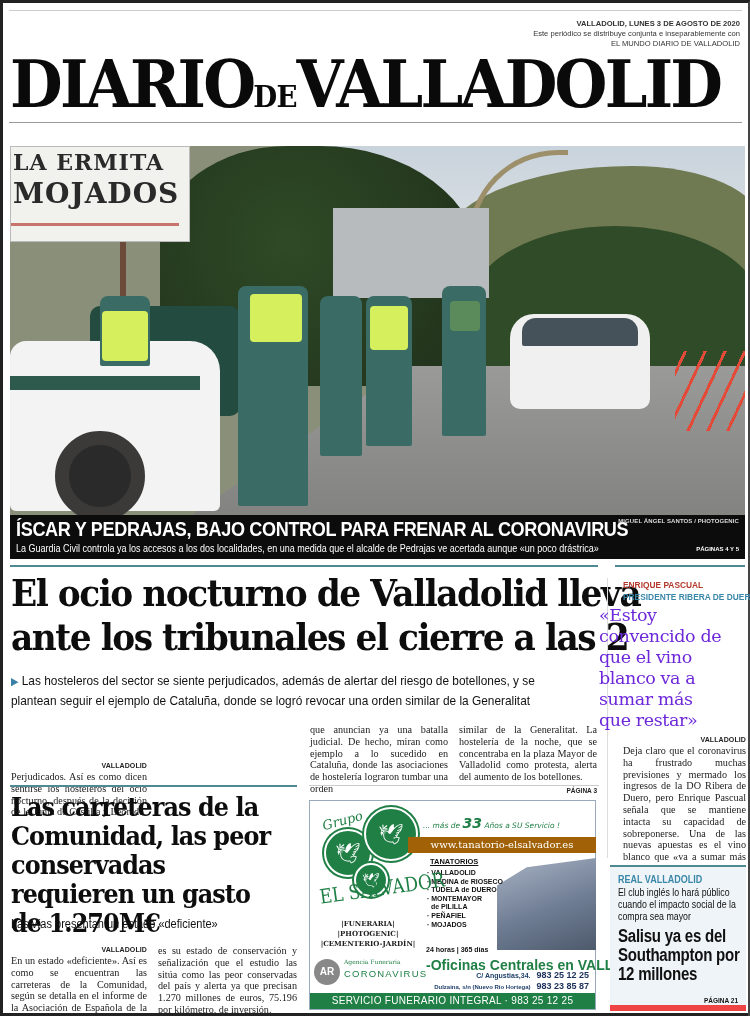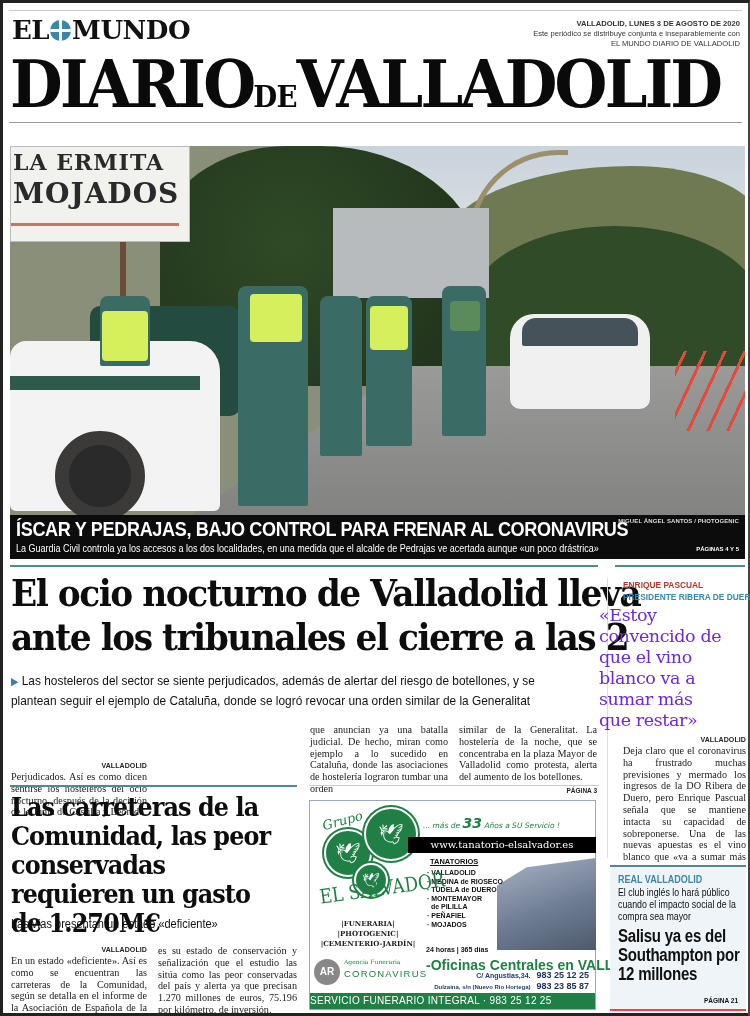--- a/index.html
+++ b/index.html
@@ -64,65 +64,60 @@
   .roads-head { position: absolute; left: 8px; top: 790px; width: 300px; font-family: "DejaVu Serif", serif; font-weight: bold; font-size: 26px; line-height: 29px; letter-spacing: -1px; color: #0d0d0d; transform: scaleX(0.92); transform-origin: left top; }
   .roads-deck { position: absolute; left: 8px; top: 914px; font-family: "Liberation Sans", sans-serif; font-size: 12.5px; transform: scaleX(0.88); transform-origin: left top; white-space: nowrap; }
 
   
   .ad { position: absolute; left: 306px; top: 797px; width: 287px; height: 210px; background: #fff; border: 1px solid #9ab; }
   .ad-circle { position: absolute; border-radius: 50%; background: #1f7f45; border: 2px solid #fff; box-shadow: 0 0 0 2px #1f7f45; }
   .ad-circle .bird { position: absolute; inset: 0; display: flex; align-items: center; justify-content: center; color: #fff; font-size: 20px; }
   .ad-grupo { position: absolute; left: 12px; top: 12px; font-family: "DejaVu Serif", serif; font-style: italic; font-size: 13px; color: #1f7f45; transform: rotate(-15deg); }
   .ad-tagline { position: absolute; left: 113px; top: 14px; font-family: "DejaVu Sans", sans-serif; font-style: italic; font-size: 7.5px; color: #1f7f45; white-space: nowrap; }
   .ad-tagline .big { font-size: 14px; font-weight: bold; }
-  .ad-web { position: absolute; left: 98px; top: 36px; width: 188px; height: 16px; background: #000000; color: #fff; font-family: "DejaVu Serif", serif; font-size: 10px; line-height: 16px; text-align: center; }
+  .ad-web { position: absolute; left: 98px; top: 36px; width: 188px; height: 16px; background: #a16207; color: #fff; font-family: "DejaVu Serif", serif; font-size: 10px; line-height: 16px; text-align: center; }
   .ad-tan-title { position: absolute; left: 120px; top: 56px; font-family: "Liberation Sans", sans-serif; font-weight: bold; font-size: 7.5px; text-decoration: underline; }
   .ad-list { position: absolute; left: 117px; top: 68px; font-family: "Liberation Sans", sans-serif; font-weight: bold; font-size: 7px; line-height: 8.6px; list-style: none; }
   .ad-building { position: absolute; left: 187px; top: 57px; width: 99px; height: 92px; background: linear-gradient(160deg, #a9b3c4 0%, #6f7d94 55%, #4d5a6c 100%); clip-path: polygon(30% 10%, 100% 0, 100% 100%, 0 100%, 0 30%); }
   .ad-salvador { position: absolute; left: 8px; top: 84px; font-family: "DejaVu Serif", serif; font-size: 20px; color: #1f7f45; transform: rotate(-8deg) scaleX(0.85); transform-origin: left top; white-space: nowrap; }
   .ad-services { position: absolute; left: 4px; top: 118px; width: 108px; text-align: center; font-family: "DejaVu Serif", serif; font-weight: bold; font-size: 7px; line-height: 10px; color: #222; }
   .ad-hours { position: absolute; left: 116px; top: 145px; font-family: "Liberation Sans", sans-serif; font-weight: bold; font-size: 7px; }
   .ad-castellana { position: absolute; left: 4px; top: 156px; width: 100px; height: 30px; }
   .ad-cast-logo { position: absolute; left: 0; top: 2px; width: 26px; height: 26px; border-radius: 50%; background: #888; color: #fff; font-family: "Liberation Sans", sans-serif; font-weight: bold; font-size: 10px; text-align: center; line-height: 26px; }
   .ad-cast-1 { position: absolute; left: 30px; top: 1px; font-size: 6px; color: #1f7f45; font-family: "DejaVu Serif", serif; }
   .ad-cast-2 { position: absolute; left: 30px; top: 11px; font-size: 9.5px; color: #1f7f45; letter-spacing: 1.2px; font-family: "Liberation Sans", sans-serif; }
   .ad-offices { position: absolute; left: 116px; top: 156px; font-family: "Liberation Sans", sans-serif; font-weight: bold; font-size: 14px; color: #1f7f45; white-space: nowrap; }
   .ad-addr1, .ad-addr2 { position: absolute; right: 6px; font-family: "Liberation Sans", sans-serif; font-weight: bold; font-size: 7px; color: #1f3f6a; white-space: nowrap; }
   .ad-addr1 { top: 169px; }
   .ad-addr2 { top: 180px; }
   .ad-addr1 .ph, .ad-addr2 .ph { font-size: 9px; color: #1a2f5a; margin-left: 4px; }
-  .ad-footer { position: absolute; left: 0; right: 0; bottom: 0; height: 16px; background: #1f7f45; color: #fff; font-family: "Liberation Sans", sans-serif; font-size: 10px; line-height: 16px; letter-spacing: 0.3px; }
+  .ad-footer { position: absolute; left: 0; right: 0; bottom: 0; height: 16px; background: #1f7f45; color: #fff; font-family: "Liberation Sans", sans-serif; font-size: 10px; line-height: 16px; text-align: center; letter-spacing: 0.3px; }
 
   
   .right-rule { position: absolute; left: 612px; top: 562px; width: 130px; height: 2px; background: #4f8a92; }
   .vsep { position: absolute; left: 604px; top: 575px; width: 1px; height: 280px; background: #ddd; }
   .interview-name { position: absolute; left: 620px; top: 576px; font-family: "Liberation Sans", sans-serif; font-weight: bold; font-size: 9.5px; color: #b3382c; transform: scaleX(0.88); transform-origin: left top; white-space: nowrap; }
   .interview-role { position: absolute; left: 620px; top: 588px; font-family: "Liberation Sans", sans-serif; font-weight: bold; font-size: 9.5px; color: #3a87a8; transform: scaleX(0.88); transform-origin: left top; white-space: nowrap; }
   .interview-quote { position: absolute; left: 596px; top: 602px; width: 125px; font-family: "DejaVu Serif", serif; font-size: 17.5px; line-height: 21px; color: #6d28d9; letter-spacing: -0.4px; }
   .interview-body { left: 620px; top: 732px; width: 123px; }
 
-  .sport-box { position: absolute; left: 607px; top: 862px; width: 136px; height: 146px; background: #eef4f8; border-top: 2px solid #4f8a92; border-bottom: 2px solid #ef4444; }
+  .sport-box { position: absolute; left: 607px; top: 862px; width: 136px; height: 146px; background: #eef4f8; border-top: 2px solid #4f8a92; border-bottom: 6px solid #ef4444; }
   .sport-kicker { position: absolute; left: 8px; top: 7px; font-family: "Liberation Sans", sans-serif; font-weight: bold; font-size: 10px; color: #3a87a8; transform: scaleX(0.9); transform-origin: left top; white-space: nowrap; }
   .sport-sub { position: absolute; left: 8px; top: 20px; width: 140px; font-family: "Liberation Sans", sans-serif; font-size: 10px; line-height: 12px; transform: scaleX(0.88); transform-origin: left top; }
   .sport-head { position: absolute; left: 8px; top: 60px; width: 150px; font-family: "Liberation Sans", sans-serif; font-weight: bold; font-size: 17.5px; line-height: 19px; letter-spacing: -0.3px; transform: scaleX(0.86); transform-origin: left top; }
   .sport-page { position: absolute; right: 8px; top: 130px; font-family: "Liberation Sans", sans-serif; font-weight: bold; font-size: 6.5px; }
 
   .bottom-rule { position: absolute; left: 0; right: 0; top: 1010px; height: 3px; background: #222; }
 </style>
 </head>
 <body>
 
 <div class="page">
   <div class="top-rule"></div>
 
-  <div class="elmundo">
-    <span>EL</span>
-    <span class="globe"></span>
-    <span>MUNDO</span>
-  </div>
 
   <div class="dateline">
     <div class="d1">VALLADOLID, LUNES 3 DE AGOSTO DE 2020</div>
     <div>Este periódico se distribuye conjunta e inseparablemente con</div>
     <div>EL MUNDO DIARIO DE VALLADOLID</div>
   </div>
 
   <div class="masthead">
     <span>DIARIO</span><span class="de">DE</span><span>VALLADOLID</span>
   </div>

